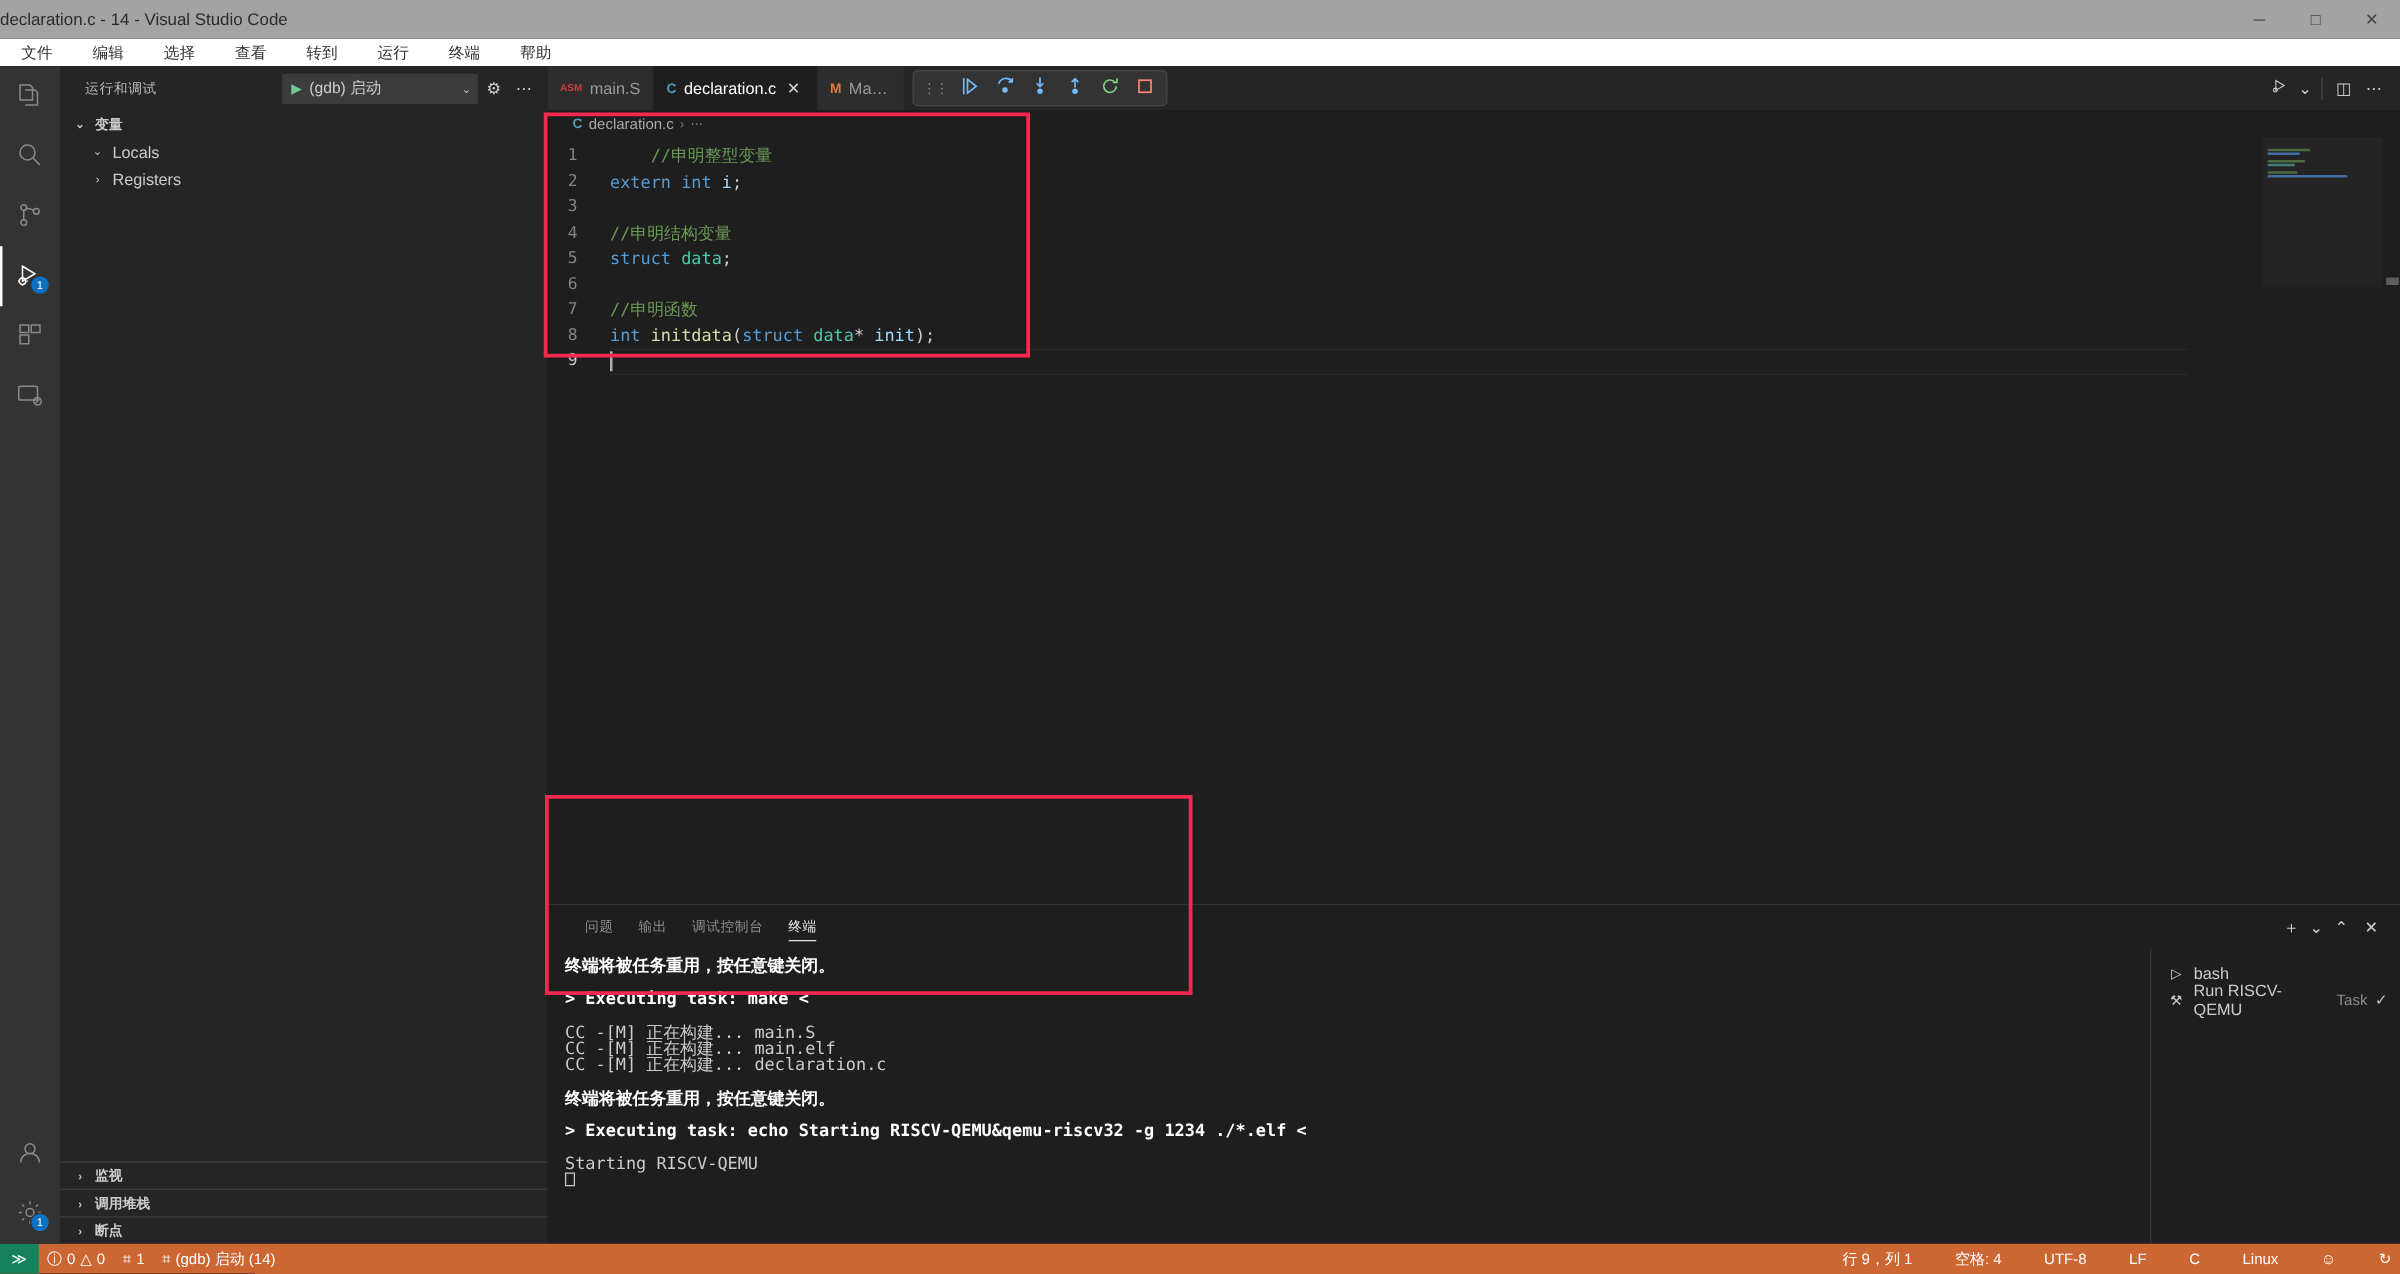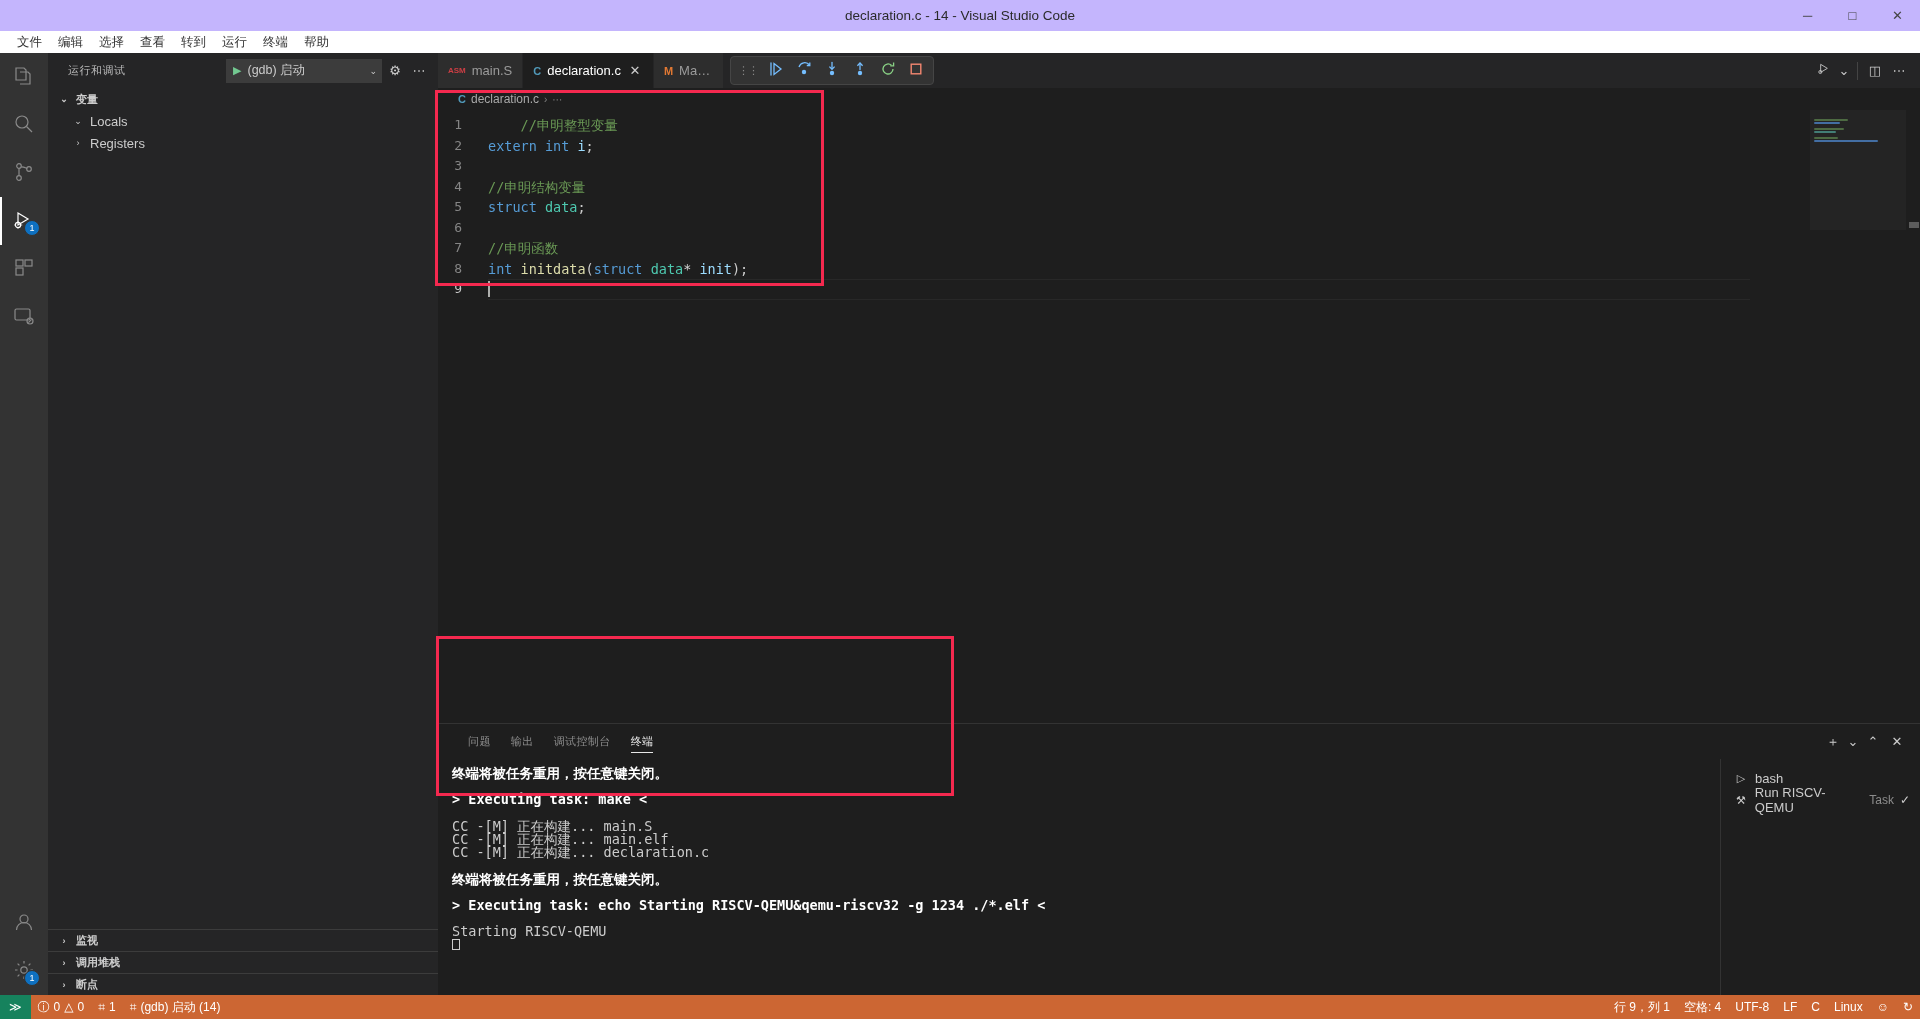--- a/index.html
+++ b/index.html
@@ -8,35 +8,35 @@
     background:#1e1e1e;
     font-family:"Liberation Sans", sans-serif;
     font-size:13px;
     color:#cccccc;
     -webkit-font-smoothing:antialiased;
   }
   .app { position:relative; width:1920px; height:1019px; display:flex; flex-direction:column; }
 
   
   .titlebar {
-    height:31px; background:#c4b5fd; color:#333333;
-    display:flex; align-items:center; justify-content:center;
+    height:31px; background:#a3a3a3; color:#333333;
+    display:flex; align-items:center; 
     position:relative; flex:none; font-size:13px;
   }
   .titlebar .title { font-size:13.5px; color:#2b2b2b; }
   .win-ctrls { position:absolute; right:0; top:0; height:31px; display:flex; }
   .win-ctrls div {
     width:45px; height:31px; display:flex; align-items:center; justify-content:center;
     color:#444; font-size:13px;
   }
 
   
   .menubar {
     height:22px; background:#ffffff; display:flex; align-items:center;
-    padding-left:10px; flex:none; gap:2px;
+    padding-left:10px; flex:none; gap:18px;
   }
   .menubar .mi {
     font-size:12.5px; color:#333; padding:2px 7px; border-radius:2px; cursor:default;
     line-height:16px;
   }
 
   
   .bodyrow { flex:1; display:flex; min-height:0; background:#1e1e1e; }
 
   
@@ -212,21 +212,21 @@
   
   .statusbar {
     height:24px; background:#cc6633; display:flex; align-items:center; flex:none;
     color:#ffffff; font-size:12px;
   }
   .sb-remote {
     background:#16825d; height:24px; display:flex; align-items:center; padding:0 9px;
     color:#fff; font-size:12px;
   }
   .st-item { display:flex; align-items:center; gap:4px; padding:0 7px; height:24px; line-height:24px; }
-  .st-right { margin-left:auto; display:flex; align-items:flex-start; }
+  .st-right { margin-left:auto; display:flex; align-items:flex-start;gap:20px; }
 
   
   .anno {
     position:absolute; border:3px solid #f4294f; pointer-events:none; z-index:50;
   }
 </style>
 </head>
 <body>
 
 <div class="app">

